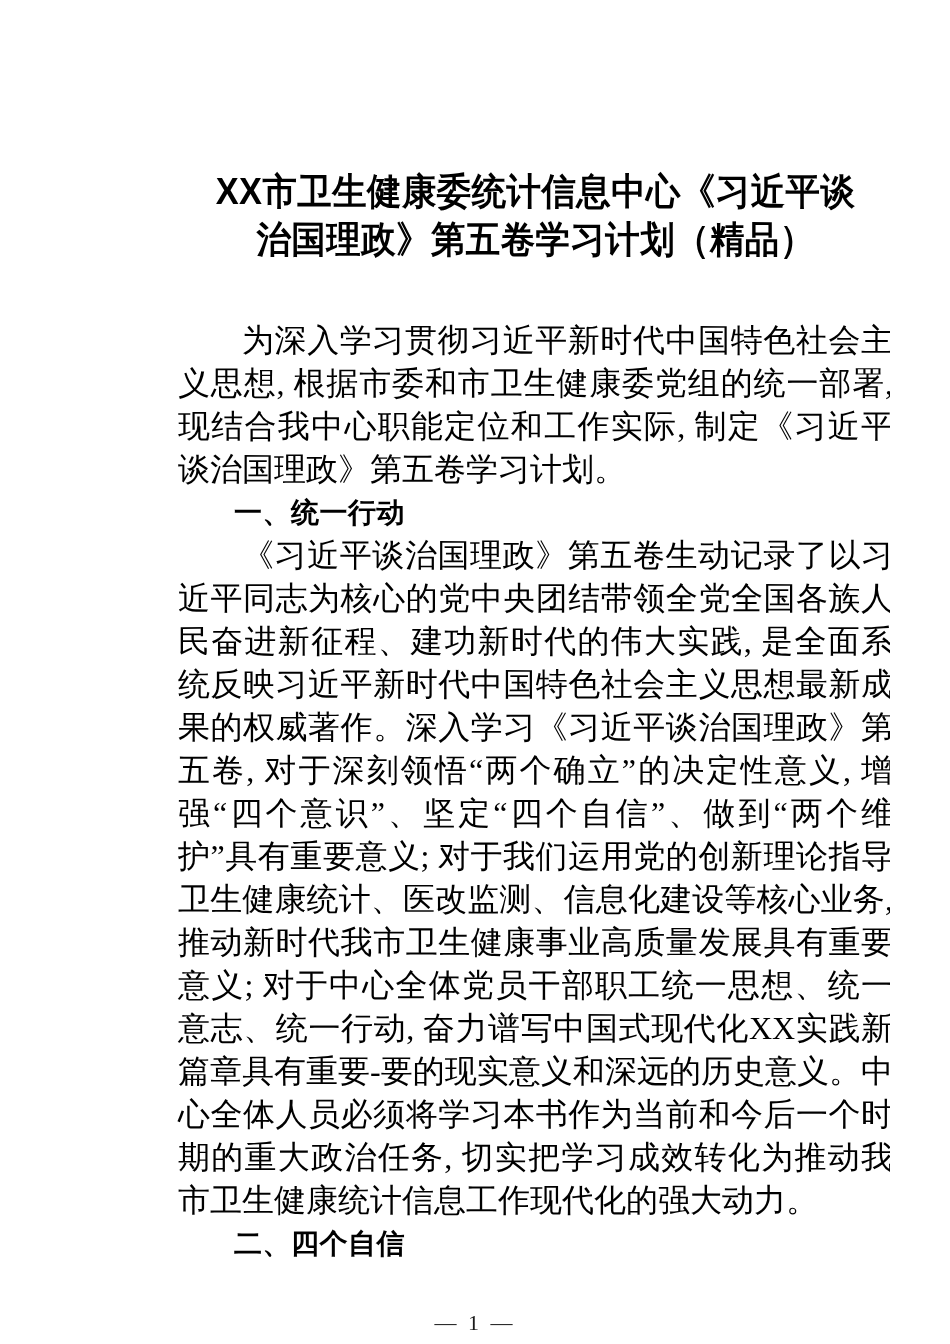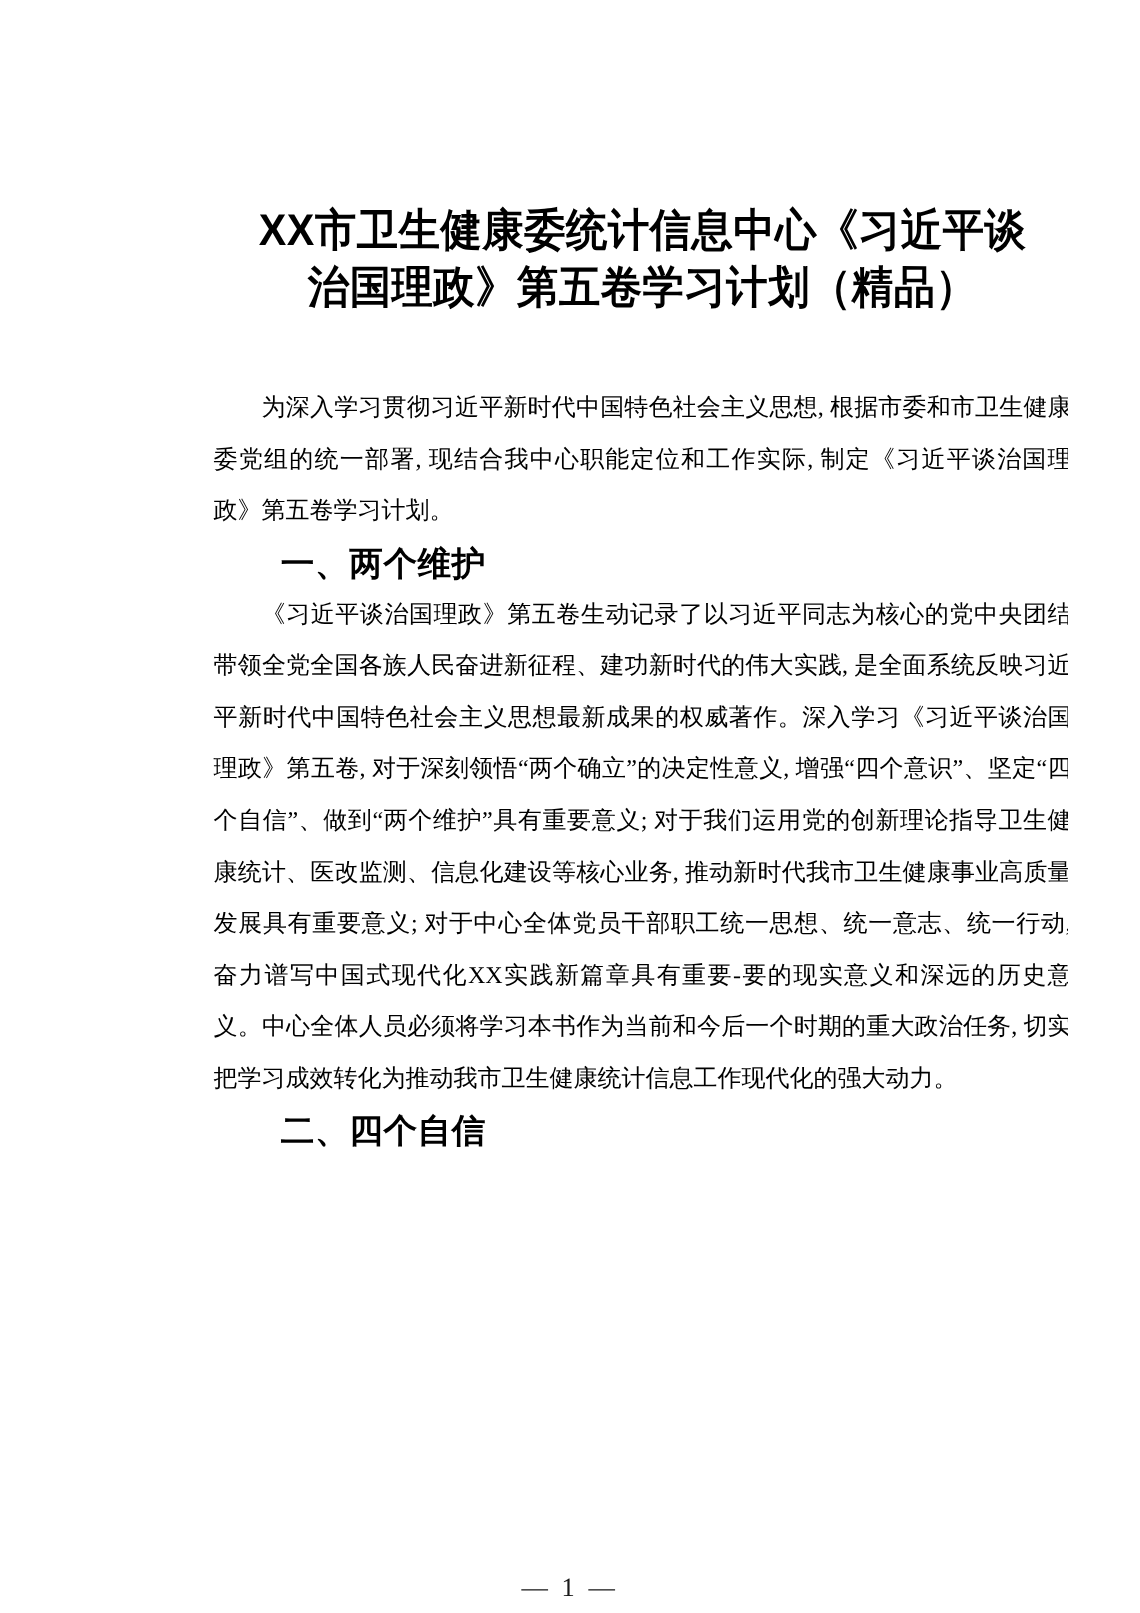--- a/index.html
+++ b/index.html
@@ -39,21 +39,21 @@
     color: #000000;
     transform: scaleX(0.93);
     transform-origin: center center;
     white-space: pre-wrap;
   }
 
   
   .para {
     margin: 0;
     font-family: "Liberation Serif", "DejaVu Serif", serif;
-    font-size: 20px;
+    font-size: 32px;
     line-height: 43px;
     color: #000000;
     text-align: justify;
     text-justify: inter-character;
     text-indent: 2em;
     word-break: break-all;
   }
 
   .para-intro {
     margin-top: 55px;
@@ -92,21 +92,21 @@
 <body>
 
 <div class="page">
 
   <div class="content">
 
     <h1 class="doc-title">XX市卫生健康委统计信息中心《习近平谈治国理政》第五卷学习计划（精品）</h1>
 
     <p class="para para-intro">为深入学习贯彻习近平新时代中国特色社会主义思想, 根据市委和市卫生健康委党组的统一部署, 现结合我中心职能定位和工作实际, 制定《习近平谈治国理政》第五卷学习计划。</p>
 
-    <h2 class="heading">一、两个维护</h2>
+    <h2 class="heading">一、统一行动</h2>
 
     <p class="para para-body">《习近平谈治国理政》第五卷生动记录了以习近平同志为核心的党中央团结带领全党全国各族人民奋进新征程、建功新时代的伟大实践, 是全面系统反映习近平新时代中国特色社会主义思想最新成果的权威著作。深入学习《习近平谈治国理政》第五卷, 对于深刻领悟“两个确立”的决定性意义, 增强“四个意识”、坚定“四个自信”、做到“两个维护”具有重要意义; 对于我们运用党的创新理论指导卫生健康统计、医改监测、信息化建设等核心业务, 推动新时代我市卫生健康事业高质量发展具有重要意义; 对于中心全体党员干部职工统一思想、统一意志、统一行动, 奋力谱写中国式现代化XX实践新篇章具有重要-要的现实意义和深远的历史意义。中心全体人员必须将学习本书作为当前和今后一个时期的重大政治任务, 切实把学习成效转化为推动我市卫生健康统计信息工作现代化的强大动力。</p>
 
     <h2 class="heading">二、四个自信</h2>
 
   </div>
 
   <div class="page-footer">— 1 —</div>
 
 </div>

